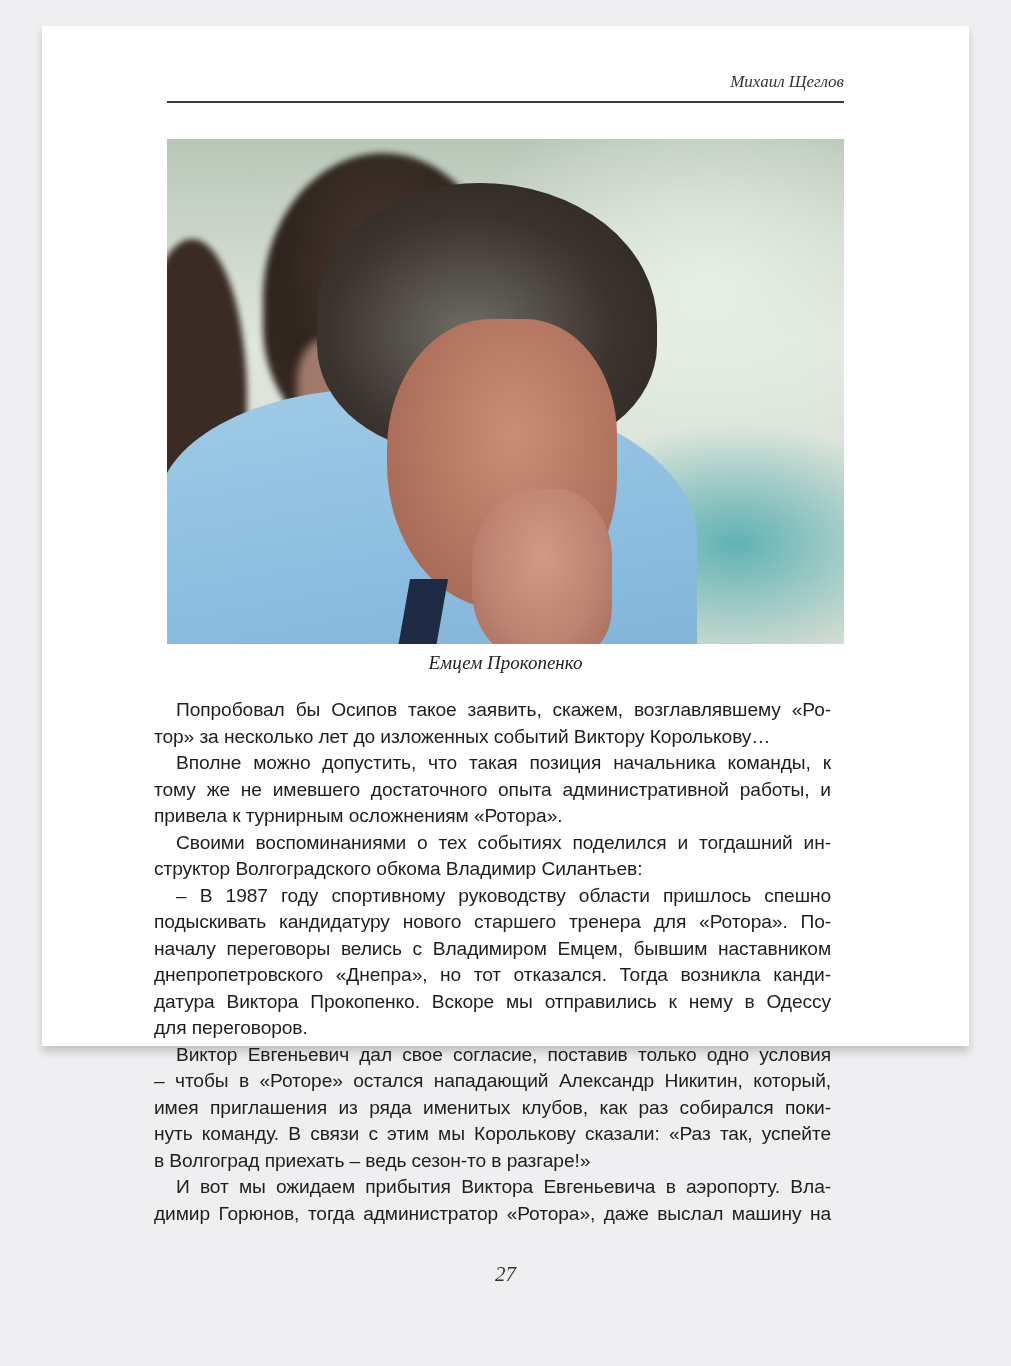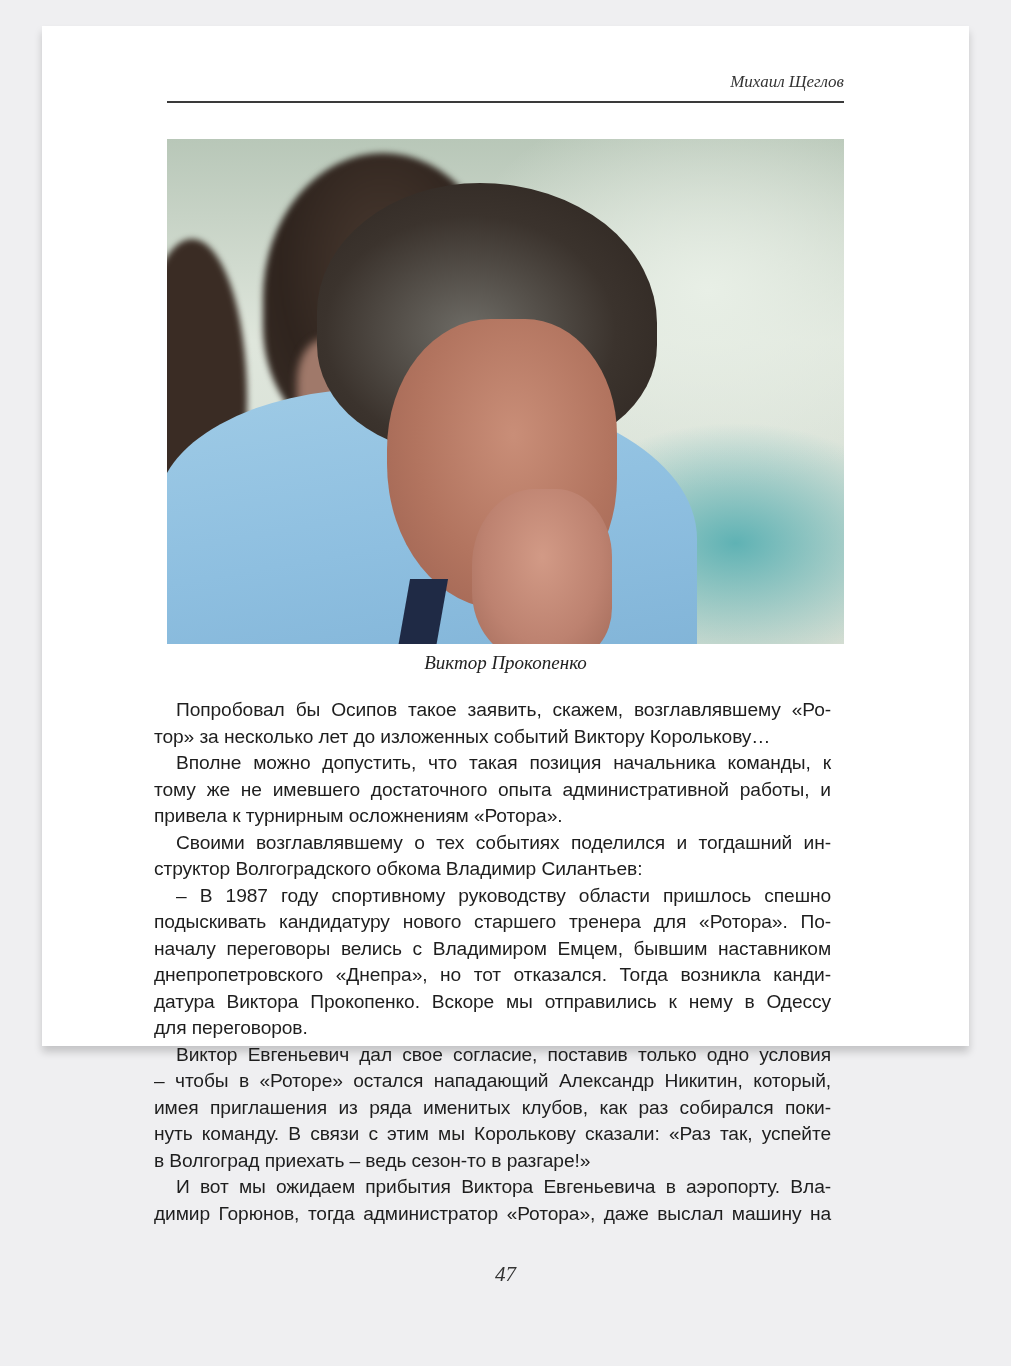--- a/index.html
+++ b/index.html
@@ -149,39 +149,39 @@
     <div class="bg-head-a"></div>
     <div class="bg-neck-a"></div>
     <div class="bg-head-b"></div>
     <div class="shirt"></div>
     <div class="hair"></div>
     <div class="face"></div>
     <div class="tie"></div>
     <div class="hand"></div>
   </div>
 
-  <div class="caption">Виктор Прокопенко</div>
+  <div class="caption">Емцем Прокопенко</div>
 
   <div class="body-text" id="body-text">
       <span class="line indent">Попробовал бы Осипов такое заявить, скажем, возглавлявшему «Ро-</span>
       <span class="line noindent last">тор» за несколько лет до изложенных событий Виктору Королькову…</span>
       <span class="line indent">Вполне можно допустить, что такая позиция начальника команды, к</span>
       <span class="line noindent">тому же не имевшего достаточного опыта административной работы, и</span>
       <span class="line noindent last">привела к турнирным осложнениям «Ротора».</span>
-      <span class="line indent">Своими возглавлявшему о тех событиях поделился и тогдашний ин-</span>
+      <span class="line indent">Своими воспоминаниями о тех событиях поделился и тогдашний ин-</span>
       <span class="line noindent last">структор Волгоградского обкома Владимир Силантьев:</span>
       <span class="line indent">– В 1987 году спортивному руководству области пришлось спешно</span>
       <span class="line noindent">подыскивать кандидатуру нового старшего тренера для «Ротора». По-</span>
       <span class="line noindent">началу переговоры велись с Владимиром Емцем, бывшим наставником</span>
       <span class="line noindent">днепропетровского «Днепра», но тот отказался. Тогда возникла канди-</span>
       <span class="line noindent">датура Виктора Прокопенко. Вскоре мы отправились к нему в Одессу</span>
       <span class="line noindent last">для переговоров.</span>
       <span class="line indent">Виктор Евгеньевич дал свое согласие, поставив только одно условия</span>
       <span class="line noindent">– чтобы в «Роторе» остался нападающий Александр Никитин, который,</span>
       <span class="line noindent">имея приглашения из ряда именитых клубов, как раз собирался поки-</span>
       <span class="line noindent">нуть команду. В связи с этим мы Королькову сказали: «Раз так, успейте</span>
       <span class="line noindent last">в Волгоград приехать – ведь сезон-то в разгаре!»</span>
       <span class="line indent">И вот мы ожидаем прибытия Виктора Евгеньевича в аэропорту. Вла-</span>
       <span class="line noindent">димир Горюнов, тогда администратор «Ротора», даже выслал машину на</span>
     </div>
 
-  <div class="page-number">47</div>
+  <div class="page-number">27</div>
 </div>
 
 </body></html>

